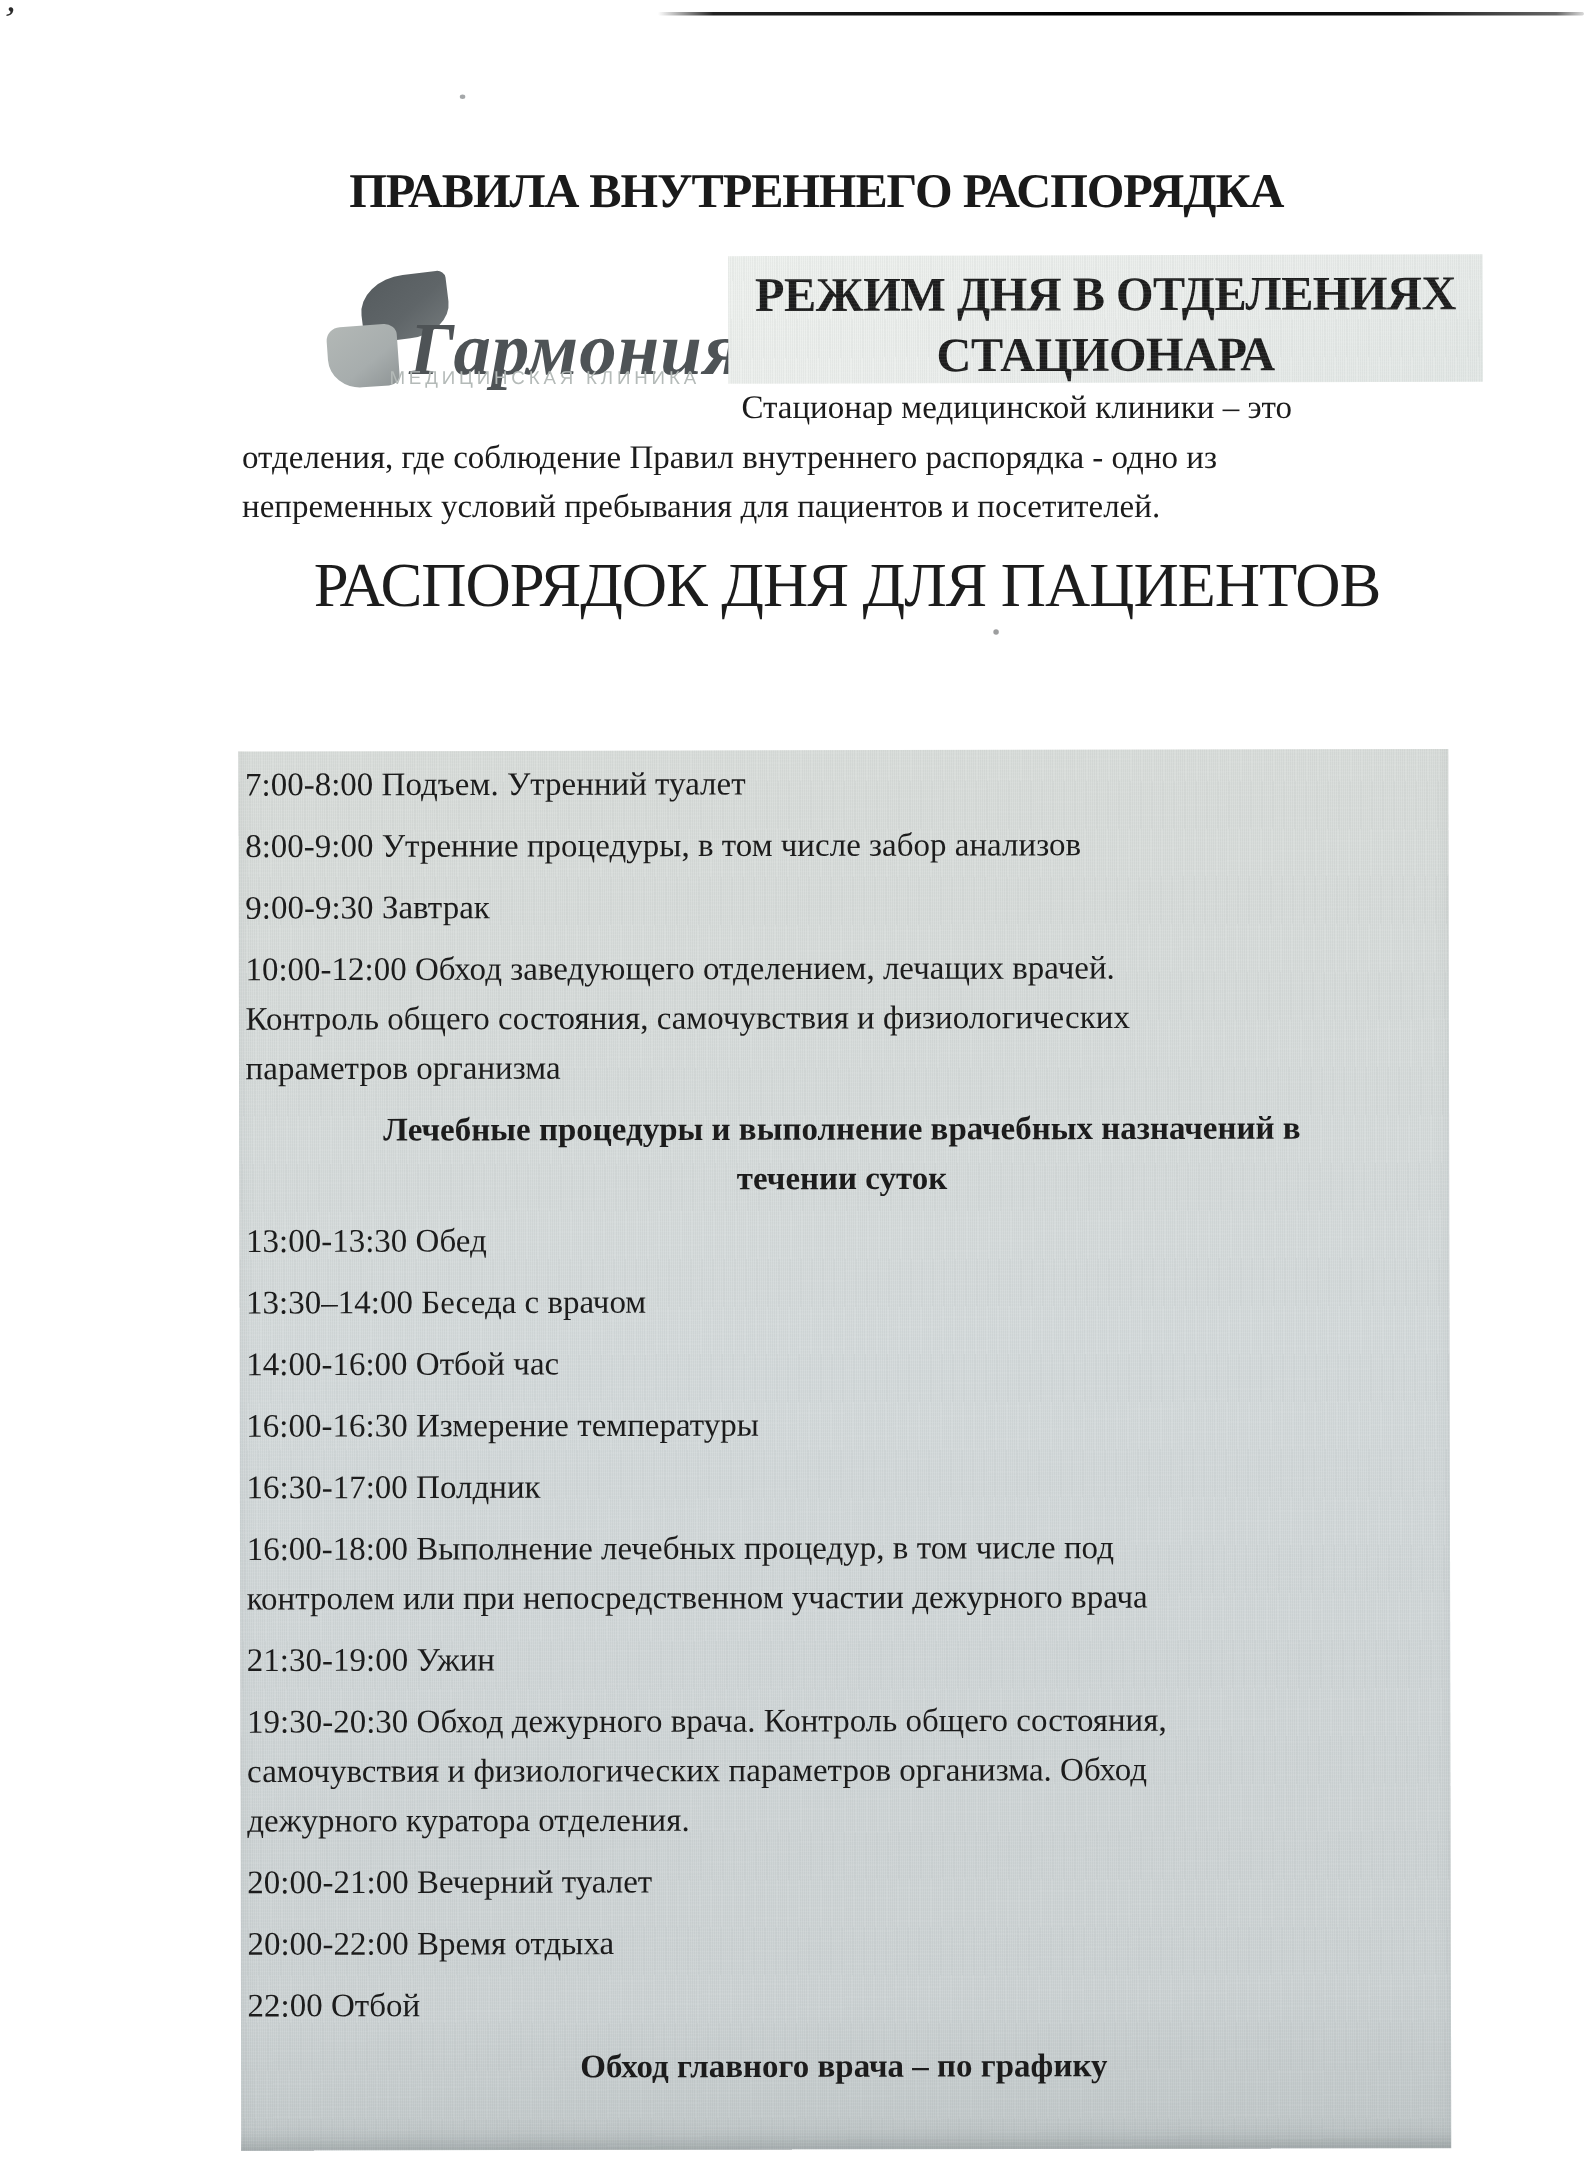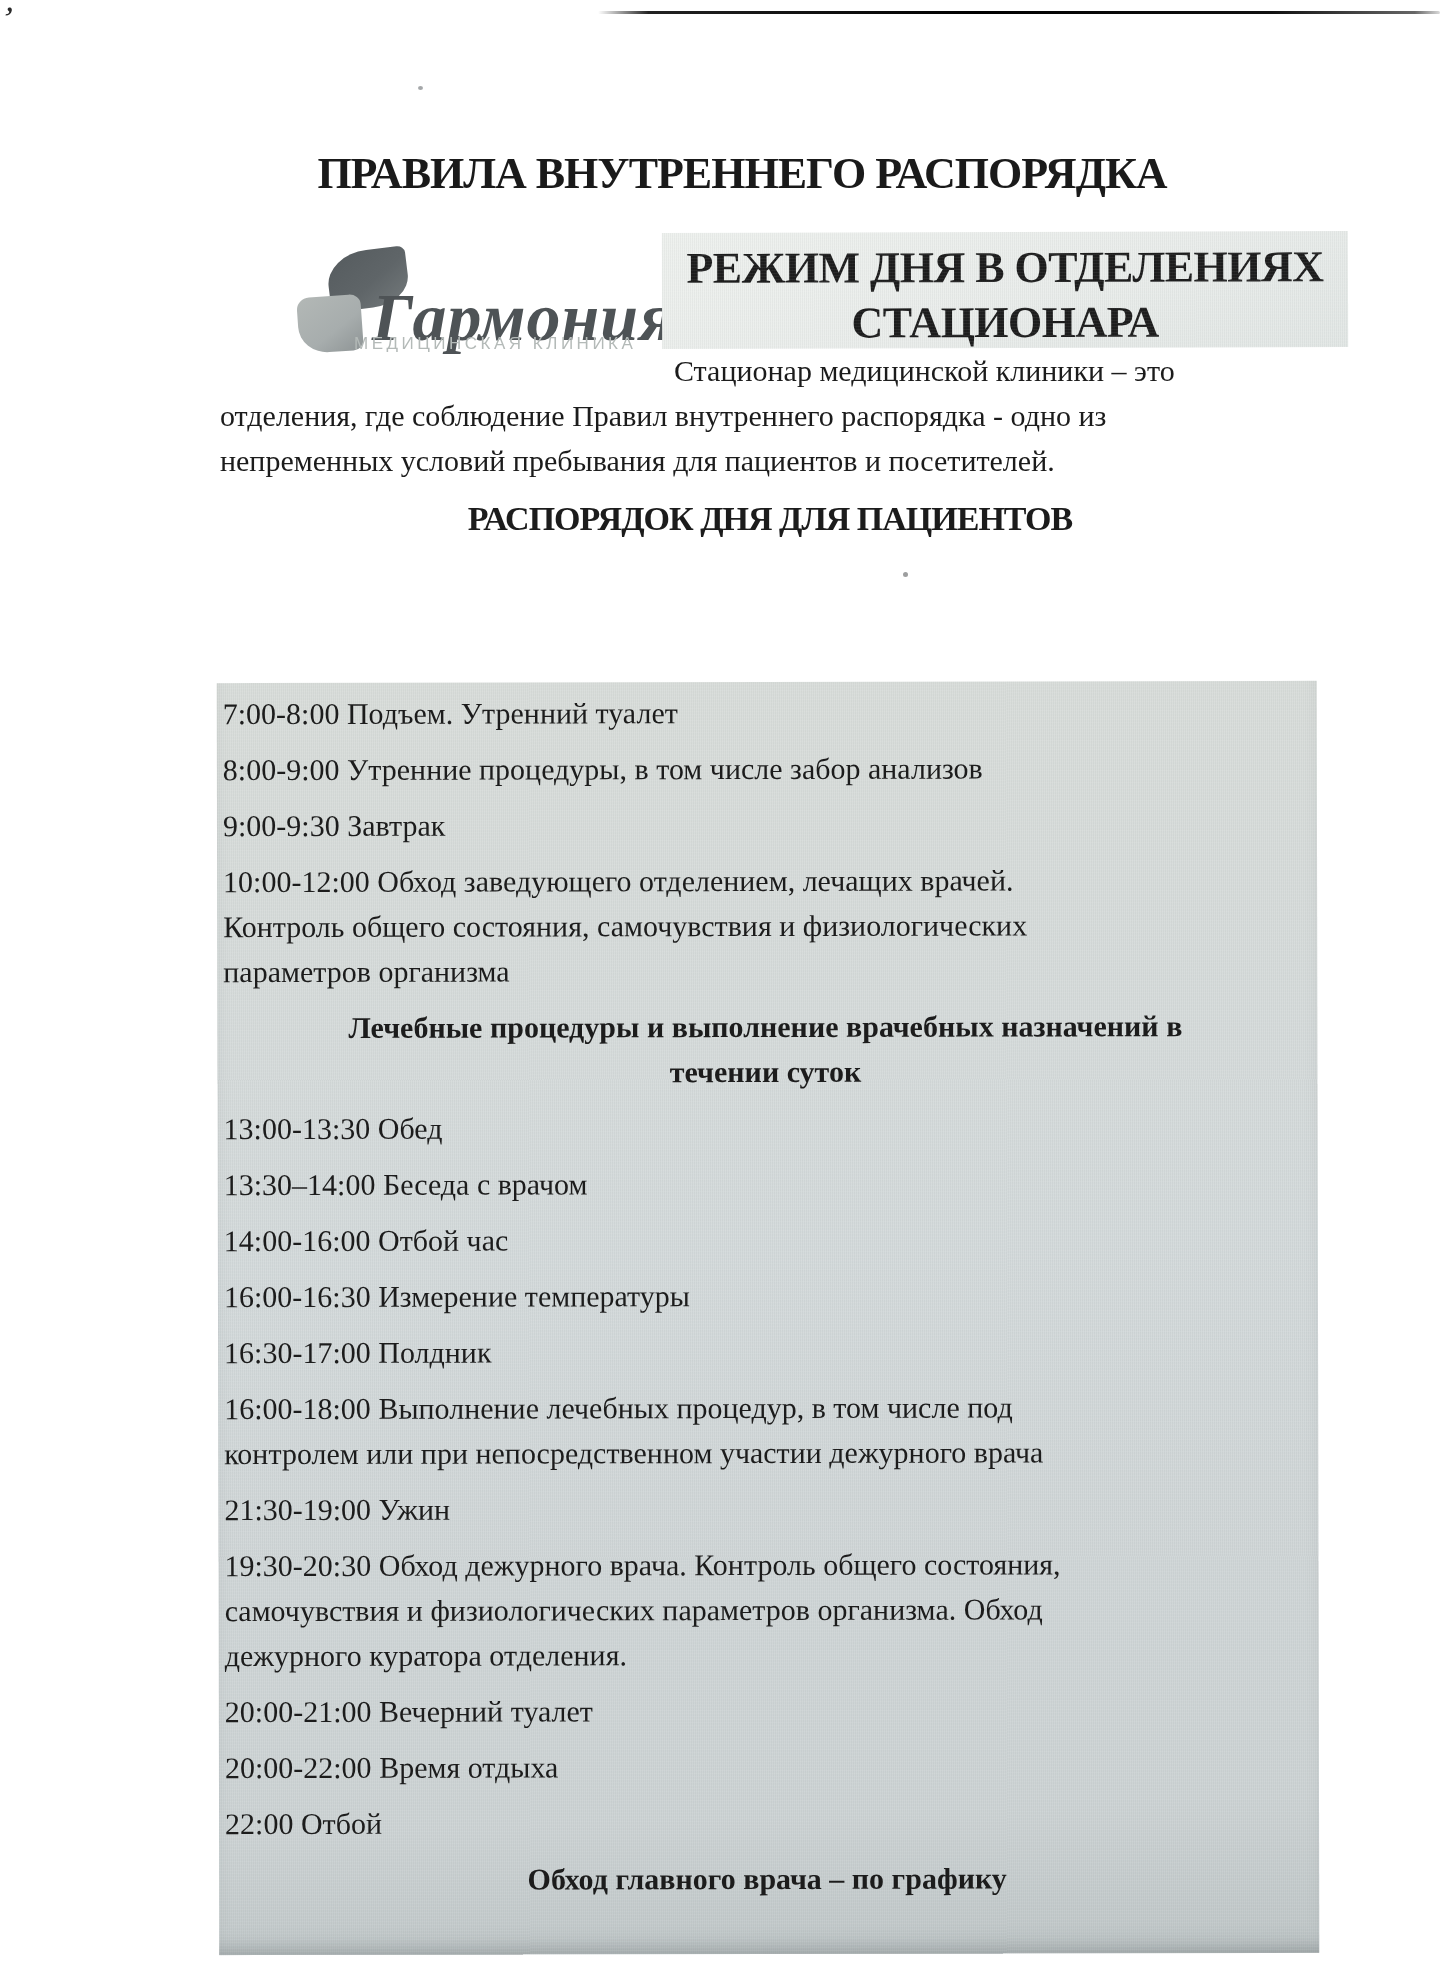--- a/index.html
+++ b/index.html
@@ -75,21 +75,21 @@
 
   .intro{
     position:absolute;left:220px;top:348px;width:1026px;margin:0;
     font-size:30px;line-height:45px;
     text-indent:454px;
     white-space:pre-line;
   }
 
   .schedule-heading{
     position:absolute;top:500px;left:230px;width:1080px;margin:0;
-    text-align:center;font-size:34px;font-weight:bold;letter-spacing:-1px;
+    text-align:center;font-size:57px;font-weight:normal;letter-spacing:-1px;
     white-space:nowrap;
   }
 
   
   .schedule-box{
     position:absolute;left:218px;top:566px;width:1100px;height:1272px;
     background:linear-gradient(178deg,#d9ddda 0%,var(--schedule_box_bg,#d4dadb) 45%,#cdd3d4 88%,#c0c7c8 99%,#b9c0c1 100%);
     box-sizing:border-box;
     padding:8px 10px 0 6px;
     box-shadow:inset 0 -16px 20px -12px rgba(110,118,120,.5);

